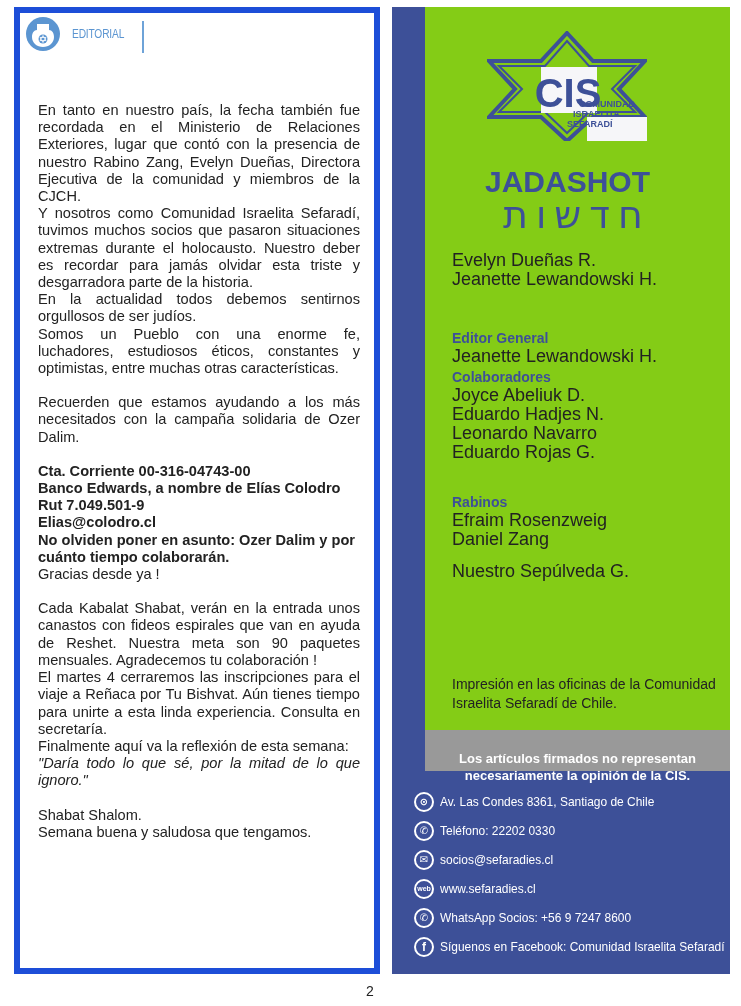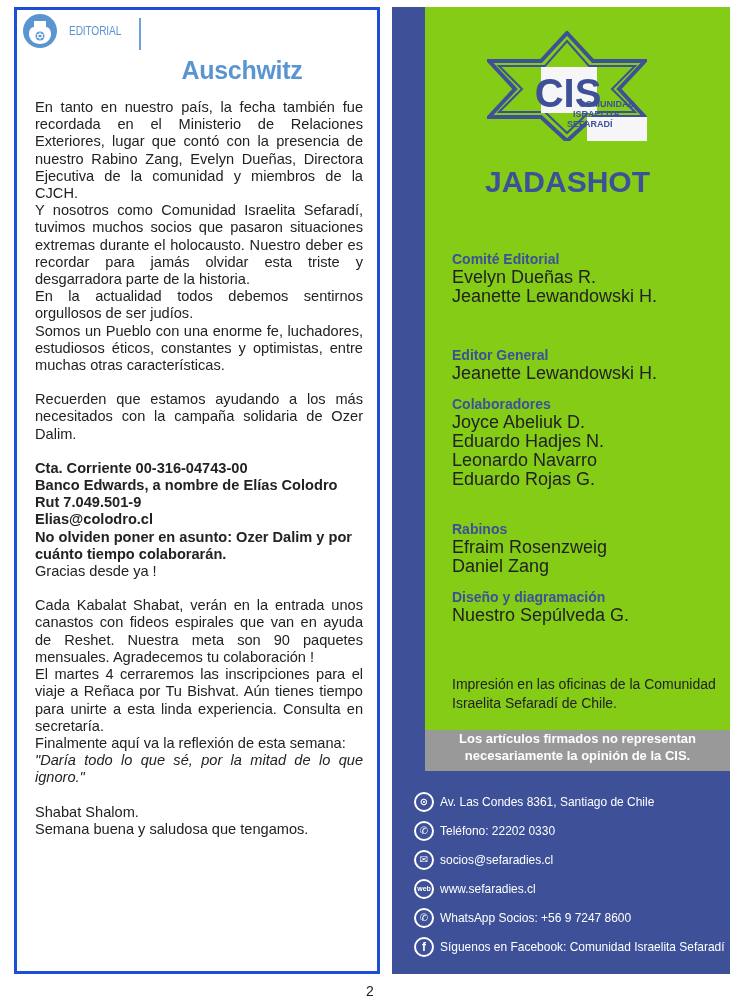--- a/index.html
+++ b/index.html
@@ -1,21 +1,21 @@
 <!DOCTYPE html>
 <html><head>
 <meta charset="utf-8">
 <style>
   html, body { margin:0; padding:0; }
   body { width:741px; height:1006px; background:#ffffff; position:relative; overflow:hidden;
          font-family:"Liberation Sans", "DejaVu Sans", sans-serif; color:#222; }
 
   
   .editorial-box { position:absolute; left:14px; top:7px; width:366px; height:967px;
-                   border:3px solid #1d4ed8; box-sizing:border-box; }
+                   border:6px solid #1d4ed8; box-sizing:border-box; }
   .ed-header { position:absolute; left:6px; top:4px; height:34px; display:flex; align-items:center; }
   .ed-icon { width:34px; height:34px; border-radius:50%; background:#5b95d1; position:relative; }
   .ed-icon svg { position:absolute; left:0; top:0; }
   .ed-label { color:#5b95d1; font-size:12px; margin-left:12px; letter-spacing:-0.2px; transform:scaleX(0.85); transform-origin:left; }
   .ed-divider { position:absolute; left:122px; top:8px; width:2px; height:32px; background:#6ea3d8; }
   .ed-title { position:absolute; left:0; right:0; top:46px; text-align:center; color:#5b95d1;
               font-weight:bold; font-size:25px; padding-left:90px; letter-spacing:-0.3px; }
   .ed-body { position:absolute; left:18px; right:14px; top:89px; font-size:14.6px; line-height:17.2px;
              color:#222; text-align:justify; }
   .ed-body p { margin:0; }
@@ -31,21 +31,21 @@
   .rp-light { position:absolute; left:33px; top:0; right:0; height:723px; background:#84cc16; }
   .logo { position:absolute; left:62px; top:24px; width:160px; height:110px; }
   .jadashot { position:absolute; left:60px; top:158px; color:#3d5098; font-weight:bold; font-size:30px; letter-spacing:0px; }
   .hebrew { position:absolute; left:78px; top:186px; color:#3d5098; font-size:38px; letter-spacing:8px; font-family:"DejaVu Sans", sans-serif; direction:rtl; }
   .credits { position:absolute; left:60px; top:244px; width:270px; }
   .credit-group { margin-bottom:0; }
   .credit-heading { color:#3d5098; font-weight:bold; font-size:14px; line-height:17px; }
   .credit-name { color:#222; font-size:18px; line-height:19px; }
   .impresion { position:absolute; left:60px; top:668px; color:#222; font-size:14px; line-height:19px; width:270px; }
   .disclaimer { position:absolute; left:33px; top:723px; right:0; height:41px; background:#999999; color:#fff;
-                font-size:13px; font-weight:bold; text-align:center; line-height:17px; padding-top:0; box-sizing:border-box; }
+                font-size:13px; font-weight:bold; text-align:center; line-height:17px; padding-top:20px; box-sizing:border-box; }
   .contacts { position:absolute; left:22px; top:780px; right:0; }
   .contact { display:flex; align-items:center; height:29px; color:#fff; font-size:13px; }
   .contact .cicon { width:20px; height:20px; border:2px solid #fff; border-radius:50%; box-sizing:border-box;
                     display:flex; align-items:center; justify-content:center; margin-right:6px; font-size:10px; font-weight:bold; flex:none; }
   .contact .ctext { transform:scaleX(0.92); transform-origin:left; white-space:nowrap; }
 </style>
 </head>
 <body>
 
 <div class="editorial-box">
@@ -54,21 +54,20 @@
       <svg width="34" height="34" viewBox="0 0 34 34">
         <path d="M11 7 h12 v6 c3 0 5 3 5 7 c0 6 -5 10 -11 10 c-6 0 -11 -4 -11 -10 c0 -4 2 -7 5 -7 z" fill="#fff"></path>
         <circle cx="17" cy="22" r="4.5" fill="#5b95d1"></circle>
         <polygon points="17,18.5 20,23.5 14,23.5" fill="none" stroke="#fff" stroke-width="0.8"></polygon>
         <polygon points="17,25.5 20,20.5 14,20.5" fill="none" stroke="#fff" stroke-width="0.8"></polygon>
       </svg>
     </div>
     <span class="ed-label">EDITORIAL</span>
   </div>
   <div class="ed-divider"></div>
-  <div class="ed-title">Auschwitz</div>
 
   <div class="ed-body">
     <p>En tanto en nuestro país, la fecha también fue recordada en el Ministerio de Relaciones Exteriores, lugar que contó con la presencia de nuestro Rabino Zang, Evelyn Dueñas, Directora Ejecutiva de la comunidad y miembros de la CJCH.</p>
     <p>Y nosotros como Comunidad Israelita Sefaradí, tuvimos muchos socios que  pasaron situaciones extremas durante el holocausto. Nuestro deber es recordar para jamás olvidar esta triste y desgarradora parte de la historia.</p>
     <p>En la actualidad todos debemos sentirnos orgullosos de ser judíos.</p>
     <p>Somos un Pueblo con una enorme fe, luchadores, estudiosos éticos, constantes y optimistas, entre muchas otras características.</p>
     <div class="gap"></div>
     <p>Recuerden que estamos ayudando a los más necesitados con la campaña solidaria de Ozer Dalim.</p>
     <div class="gap"></div>
     <p class="center bold">Cta. Corriente 00-316-04743-00</p>
@@ -101,46 +100,45 @@
       <text x="81" y="76" text-anchor="middle" font-family="Liberation Sans, sans-serif" font-weight="bold" font-size="40" fill="#3d5098">CIS</text>
       <rect x="100" y="86" width="60" height="24" fill="#f6f6f9"></rect>
     </svg>
     <div style="position:absolute; left:142px; top:92px; color:#3d5098; font-weight:bold; font-size:9px; line-height:10px;">
       <div style="padding-left:12px">COMUNIDAD</div>
       <div style="padding-left:6px">ISRAELITA</div>
       <div>SEFARADÍ</div>
     </div>
 
     <div class="jadashot">JADASHOT</div>
+    <div class="hebrew">חדשות</div>
   </div>
 
   <div class="credits">
     <div class="credit-group">
-      <div class="credit-heading">Comité Editorial</div>
       <div class="credit-name">Evelyn Dueñas R.</div>
       <div class="credit-name">Jeanette Lewandowski H.</div>
     </div>
     <div class="credit-group" style="margin-top:41px">
       <div class="credit-heading">Editor General</div>
       <div class="credit-name">Jeanette Lewandowski H.</div>
     </div>
-    <div class="credit-group" style="margin-top:13px">
+    <div class="credit-group" style="margin-top:3px">
       <div class="credit-heading">Colaboradores</div>
       <div class="credit-name">Joyce Abeliuk D.</div>
       <div class="credit-name">Eduardo Hadjes N.</div>
       <div class="credit-name">Leonardo Navarro</div>
       <div class="credit-name">Eduardo Rojas G.</div>
     </div>
     <div class="credit-group" style="margin-top:32px">
       <div class="credit-heading">Rabinos</div>
       <div class="credit-name">Efraim Rosenzweig</div>
       <div class="credit-name">Daniel Zang</div>
     </div>
     <div class="credit-group" style="margin-top:13px">
-      <div class="credit-heading">Diseño y diagramación</div>
       <div class="credit-name">Nuestro Sepúlveda G.</div>
     </div>
   </div>
 
   <div class="impresion">Impresión en las oficinas de la Comunidad Israelita Sefaradí de Chile.</div>
 
   <div class="disclaimer">Los artículos firmados no representan necesariamente la opinión de la CIS.</div>
 
   <div class="contacts">
     <div class="contact">

